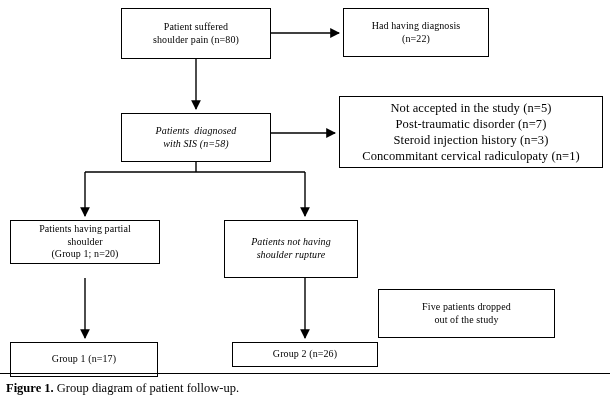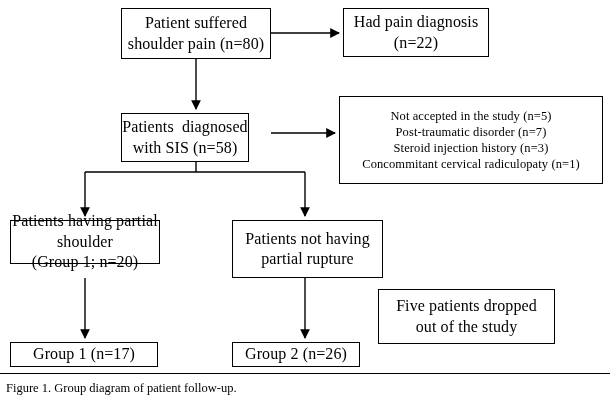--- a/index.html
+++ b/index.html
@@ -37,60 +37,60 @@
     position: absolute;
     box-sizing: border-box;
     border: 1px solid #000000;
     background: #ffffff;
     display: flex;
     flex-direction: column;
     align-items: center;
     justify-content: center;
     text-align: center;
     line-height: 1.28;
-    font-size: 16px;
+    font-size: 10px;
     letter-spacing: 0.1px;
     padding: 0 4px;
   }
   .node .line {
     display: block;
     white-space: pre;
   }
   
   #node-suffered      { left: 121px; top: 8px;   width: 150px; height: 51px; }
   #node-other-dx      { left: 343px; top: 8px;   width: 146px; height: 49px; }
-  #node-sis           { left: 121px; top: 113px; width: 128px; height: 49px; }
-  #node-excluded      { left: 339px; top: 96px;  width: 264px; height: 88px;
+  #node-sis           { left: 121px; top: 113px; width: 150px; height: 49px; font-style: italic; }
+  #node-excluded      { left: 339px; top: 96px;  width: 264px; height: 72px;
                         font-size: 12.5px; line-height: 1.30; }
   #node-partial       { left: 10px;  top: 220px; width: 150px; height: 44px; }
-  #node-no-partial    { left: 232px; top: 220px; width: 151px; height: 58px; }
-  #node-dropped       { left: 378px; top: 289px; width: 177px; height: 55px; }
-  #node-group1-final  { left: 10px;  top: 342px; width: 148px; height: 25px; }
-  #node-group2-final  { left: 232px; top: 342px; width: 128px; height: 25px; }
+  #node-no-partial    { left: 224px; top: 220px; width: 134px; height: 58px; font-style: italic; }
+  #node-dropped       { left: 378px; top: 289px; width: 177px; height: 49px; }
+  #node-group1-final  { left: 10px;  top: 342px; width: 148px; height: 35px; }
+  #node-group2-final  { left: 232px; top: 342px; width: 146px; height: 25px; }
 
   
   #caption-rule {
     position: absolute;
     left: 0;
     top: 373px;
     width: 610px;
     height: 1px;
     background: #000000;
   }
   #caption {
     position: absolute;
     left: 6px;
     top: 380px;
     width: 600px;
     font-size: 12.5px;
     line-height: 1.3;
     white-space: nowrap;
   }
   #caption .caption-label {
-    font-weight: normal;
+    font-weight: bold;
   }
 </style>
 </head>
 <body>
 
 <div id="figure-root">
 
   <svg id="connectors" viewBox="0 0 610 404" width="610" height="404" aria-hidden="true">
     <defs>
       <marker id="arrow" viewBox="0 0 10 10" refX="9" refY="5" markerWidth="7" markerHeight="7" orient="auto-start-reverse">
@@ -116,21 +116,21 @@
 
     <line x1="305" y1="278" x2="305" y2="338" stroke="#000000" stroke-width="1.4" marker-end="url(#arrow)"></line>
   </svg>
 
   <div class="node" id="node-suffered">
     <span class="line">Patient suffered</span>
     <span class="line">shoulder pain (n=80)</span>
   </div>
 
   <div class="node" id="node-other-dx">
-    <span class="line">Had pain diagnosis</span>
+    <span class="line">Had having diagnosis</span>
     <span class="line">(n=22)</span>
   </div>
 
   <div class="node" id="node-sis">
     <span class="line">Patients  diagnosed</span>
     <span class="line">with SIS (n=58)</span>
   </div>
 
   <div class="node" id="node-excluded">
     <span class="line">Not accepted in the study (n=5)</span>
@@ -140,21 +140,21 @@
   </div>
 
   <div class="node" id="node-partial">
     <span class="line">Patients having partial</span>
     <span class="line">shoulder</span>
     <span class="line">(Group 1; n=20)</span>
   </div>
 
   <div class="node" id="node-no-partial">
     <span class="line">Patients not having</span>
-    <span class="line">partial rupture</span>
+    <span class="line">shoulder rupture</span>
   </div>
 
   <div class="node" id="node-dropped">
     <span class="line">Five patients dropped</span>
     <span class="line">out of the study</span>
   </div>
 
   <div class="node" id="node-group1-final">
     <span class="line">Group 1 (n=17)</span>
   </div>

